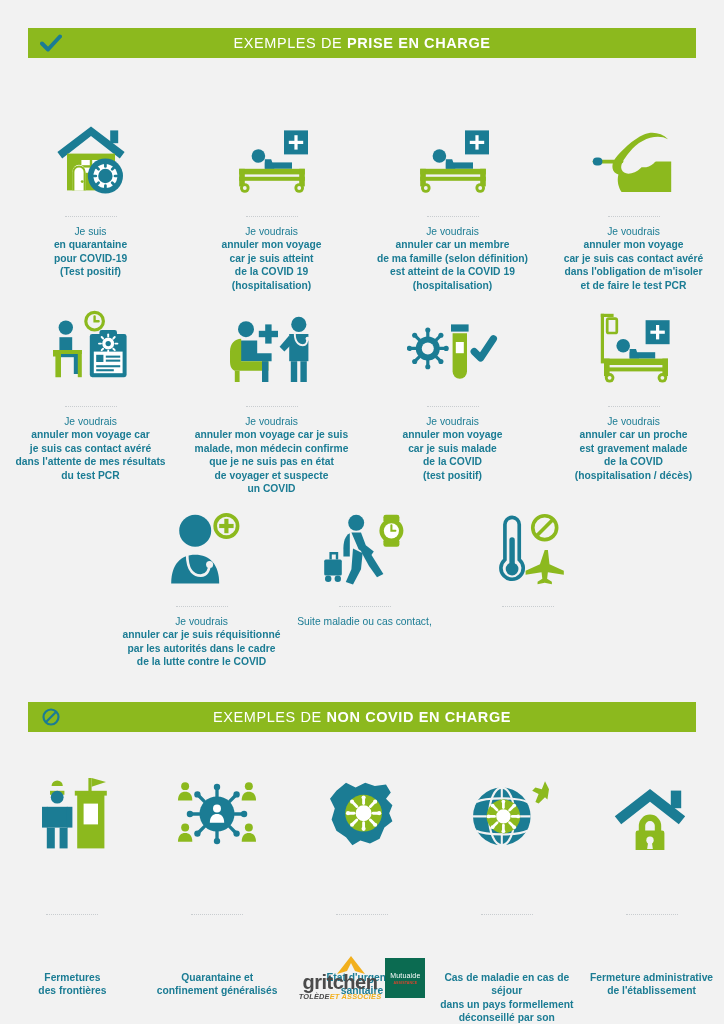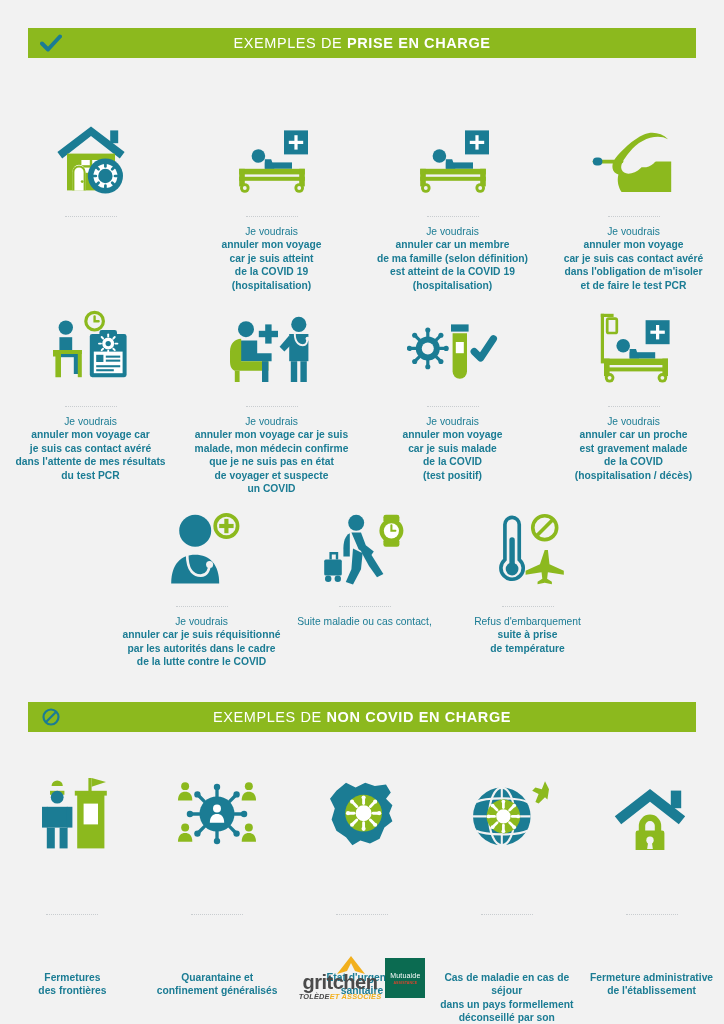--- a/index.html
+++ b/index.html
@@ -130,20 +130,26 @@
             <line x1="80" y1="70" x2="83.5" y2="70"></line>
             <line x1="76.5" y1="78.5" x2="79" y2="81"></line>
             <line x1="68" y1="82" x2="68" y2="85.5"></line>
             <line x1="59.5" y1="78.5" x2="57" y2="81"></line>
             <line x1="56" y1="70" x2="52.5" y2="70"></line>
             <line x1="59.5" y1="61.5" x2="57" y2="59"></line>
           </g>
         </svg>
       </div>
       <div class="sep"></div>
+      <div class="caption">
+        <span class="lead">Je suis</span>
+        <span class="body" style="white-space:pre-line">en quarantaine
+pour COVID-19
+(Test positif)</span>
+      </div>
     </div>
 
     <div class="cell">
       <div class="icon-wrap">
         <svg width="88" height="80" viewBox="0 0 110 90">
           <rect x="70" y="8" width="30" height="30" fill="#1b7c94"></rect>
           <rect x="83" y="14" width="4" height="18" fill="#ffffff"></rect>
           <rect x="76" y="21" width="18" height="4" fill="#ffffff"></rect>
           <circle cx="38" cy="40" r="8.5" fill="#1b7c94"></circle>
           <path d="M46 48 L80 48 L80 56 L46 56 Z" fill="#1b7c94"></path>
@@ -422,25 +428,20 @@
         <svg width="78" height="80" viewBox="0 0 98 100">
           <path d="M20 18 a9 9 0 0 1 18 0 L38 62 a14 14 0 1 1 -18 0 Z" fill="none" stroke="#1b7c94" stroke-width="4.6"></path>
           <circle cx="29" cy="74" r="8" fill="#1b7c94"></circle>
           <rect x="25.6" y="34" width="6.8" height="38" rx="3.4" fill="#1b7c94"></rect>
           <circle cx="70" cy="22" r="15" fill="none" stroke="#8cb91e" stroke-width="4.6"></circle>
           <line x1="60" y1="32" x2="80" y2="12" stroke="#8cb91e" stroke-width="4.6"></line>
           <path d="M70 50 L74 50 L76 68 L94 76 L94 81 L74 78 L73 86 L79 90 L79 93 L70 91 L61 93 L61 90 L67 86 L66 78 L46 81 L46 76 L64 68 Z" fill="#8cb91e"></path>
         </svg>
       </div>
       <div class="sep"></div>
-      <div class="caption">
-        <span class="lead">Refus d'embarquement</span>
-        <span class="body" style="white-space:pre-line">suite à prise
-de température</span>
-      </div>
     </div>
   </div>
 
   <div class="banner" id="banner-bottom">
     <div class="icon-box">
       <svg width="20" height="20" viewBox="0 0 24 24">
         <circle cx="12" cy="12" r="9" fill="none" stroke="#1b7c94" stroke-width="2.6"></circle>
         <line x1="5.5" y1="18.5" x2="18.5" y2="5.5" stroke="#1b7c94" stroke-width="2.6"></line>
       </svg>
     </div>

